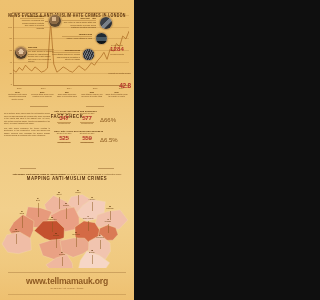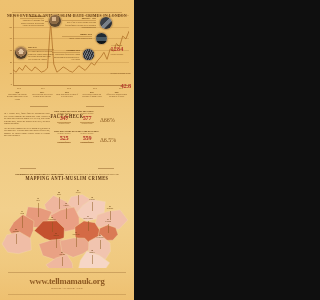--- a/index.html
+++ b/index.html
@@ -1,20 +1,19 @@
 <!DOCTYPE html>
 <html><head>
 <meta charset="utf-8">
 <style>
   html,body{margin:0;padding:0;background:#0f0f0f;}
   body{font-family:"Liberation Sans",sans-serif;}
   #page{
     position:relative;width:134px;height:300px;overflow:hidden;
     background:linear-gradient(180deg,#eec170 0%,#edbf6c 18%,#f0cb83 46%,#f2d08c 70%,#f0c97f 88%,#eec070 100%);
-    font-family:Liberation Serif, serif;
   }
   .abs{position:absolute;}
 
   
   #title-bar{left:0;top:3px;width:134px;text-align:center;}
   #title-bar .t{
     display:inline-block;font-size:3.6px;letter-spacing:.35px;font-weight:bold;
     color:#5b3410;transform:scaleY(1.25);white-space:nowrap;
   }
   #title-rule{left:12px;top:12px;width:110px;height:1px;background:rgba(120,70,20,.30);}

